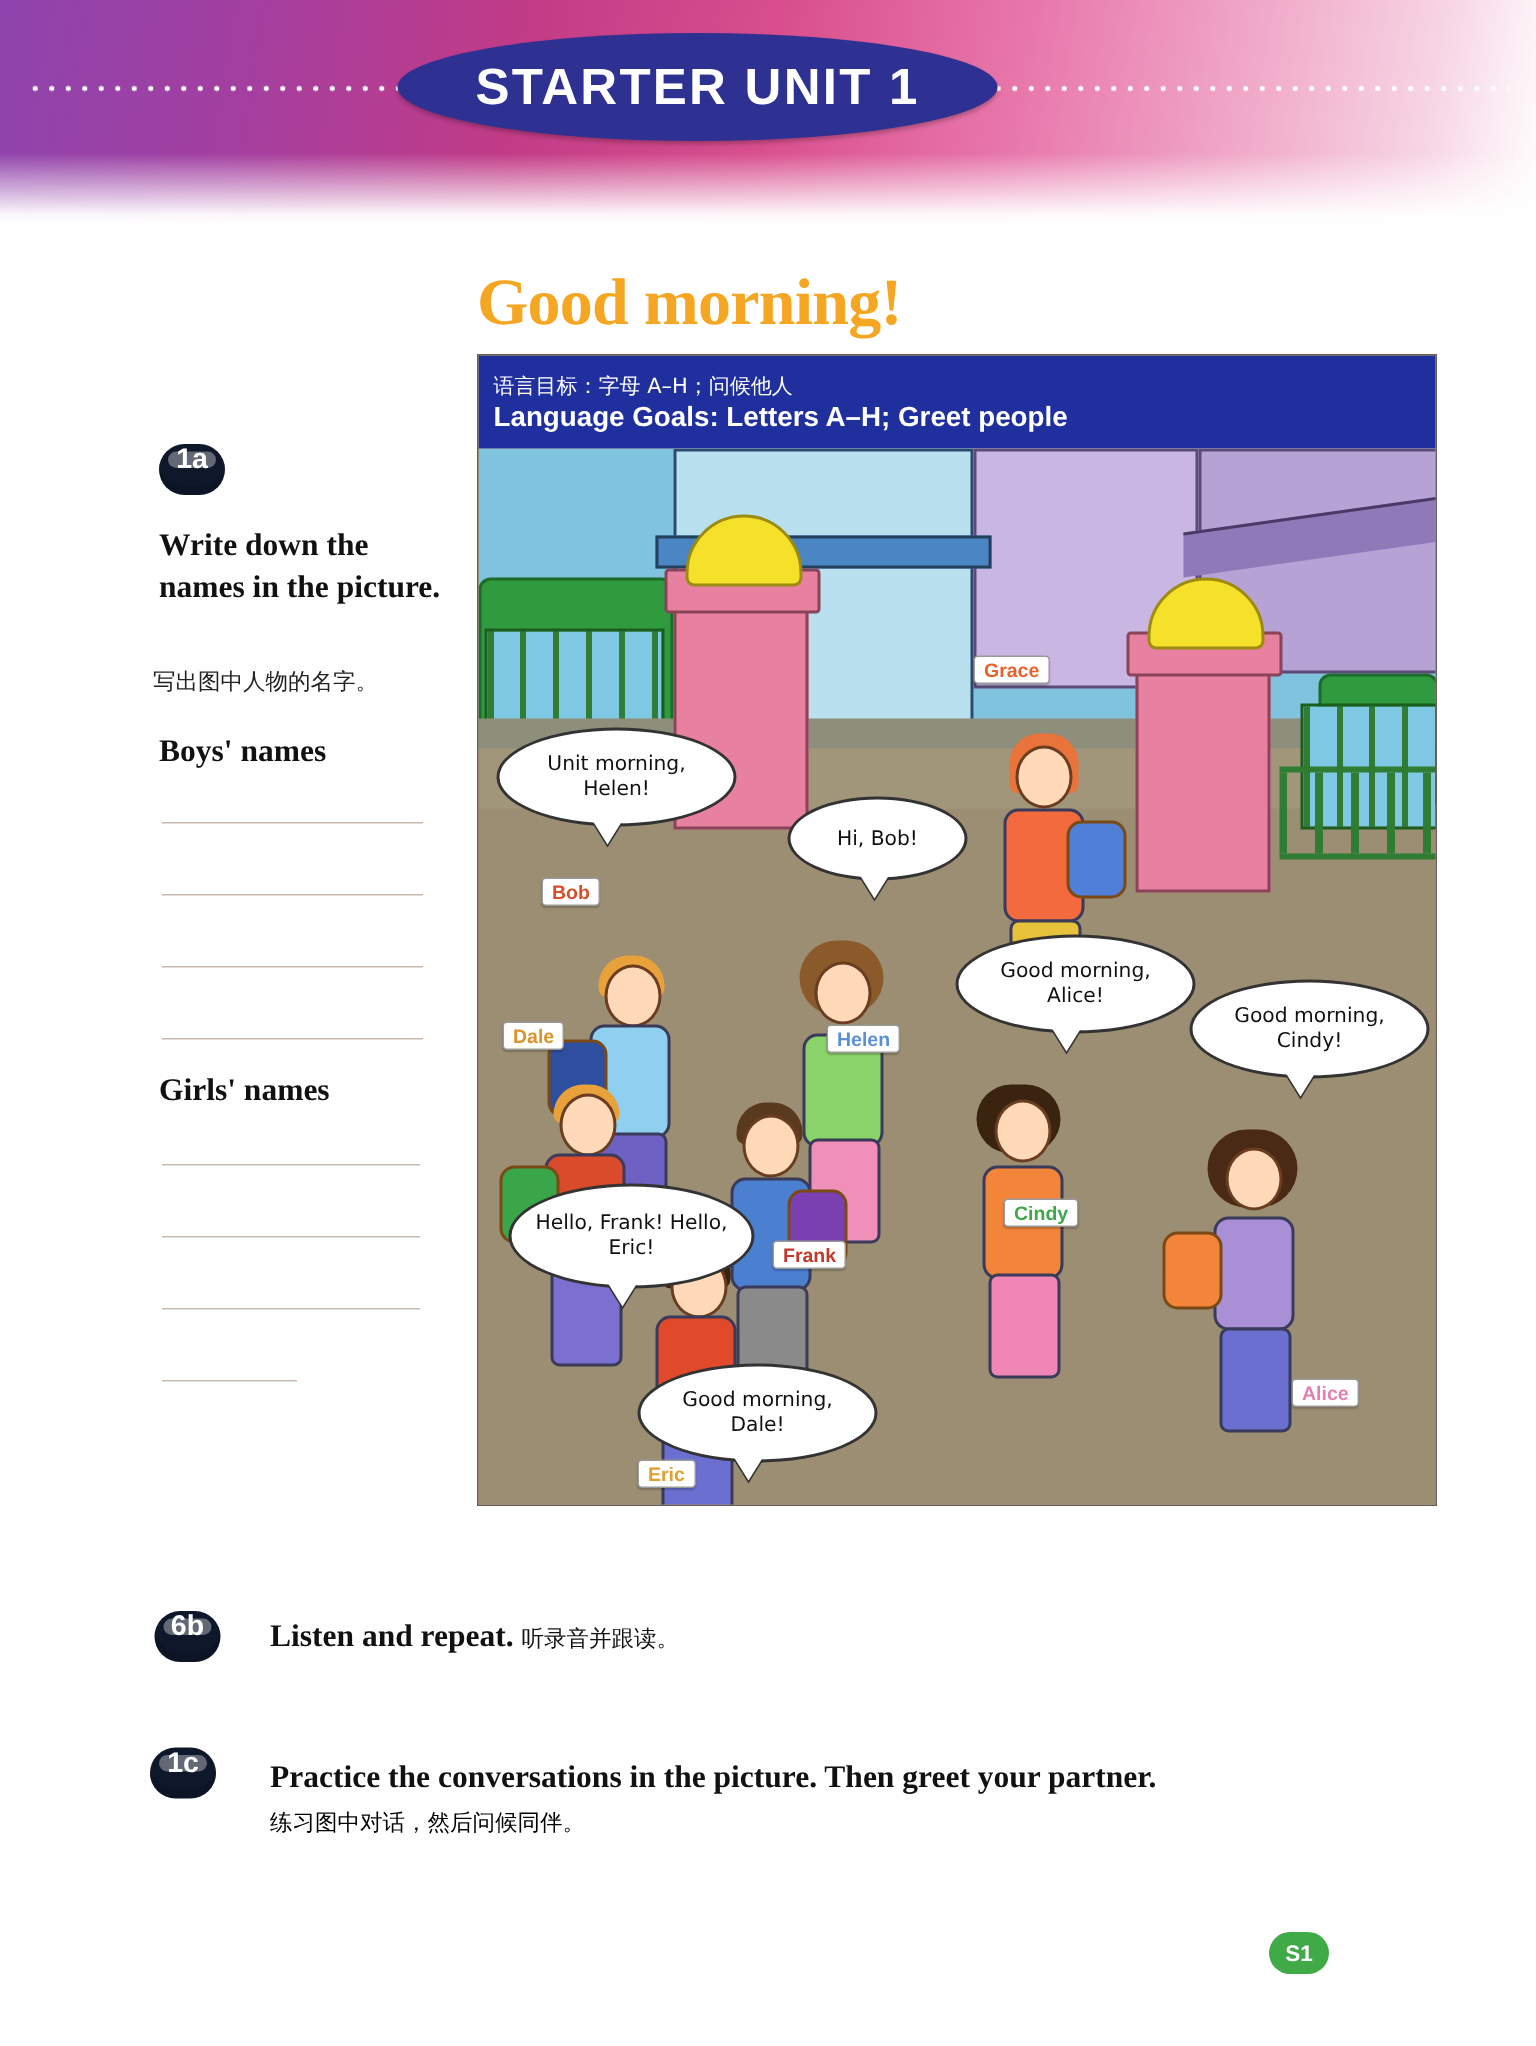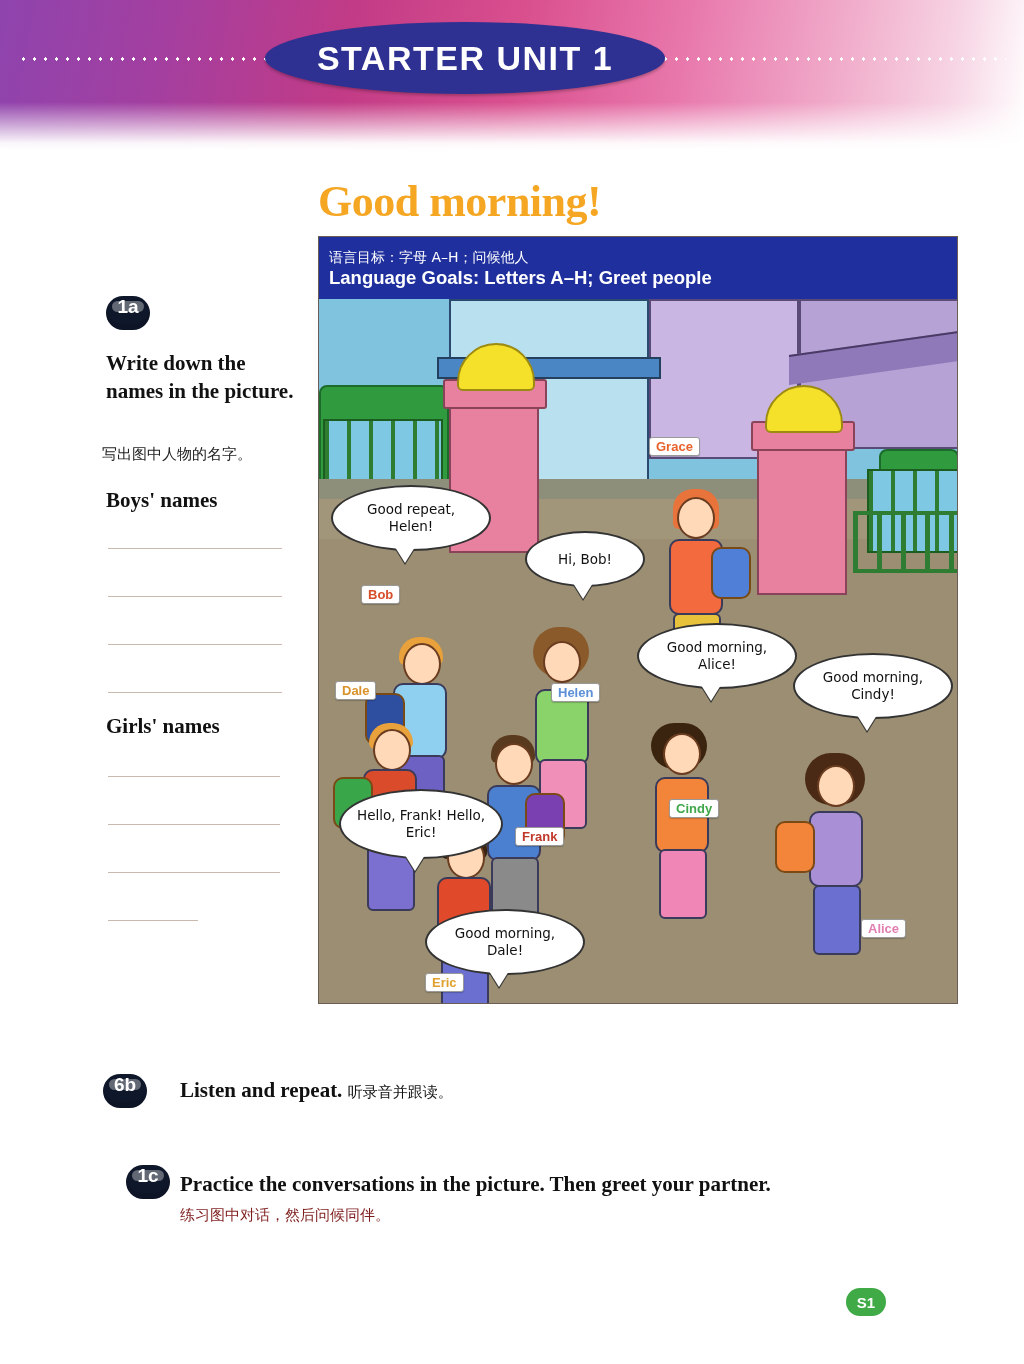--- a/index.html
+++ b/index.html
@@ -63,21 +63,21 @@
     box-shadow:inset 0 -6px 0 rgba(0,0,0,.10);
   }
   .num-badge:before{
     content:""; position:absolute; left:6px; top:5px; width:32px; height:11px;
     border-radius:8px; background:rgba(255,255,255,.35);
   }
   .num-badge span{ position:relative; z-index:2; }
 
   #badge-1a { left:106px; top:296px; }
   #badge-1b { left:103px; top:1074px; }
-  #badge-1c { left:126px; top:1165px; }
+  #badge-1c { left:100px; top:1165px; }
 
   #instr-1a {
     position:absolute; left:106px; top:350px; width:200px;
     font-weight:bold; font-size:21px; color:#111; line-height:1.32;
   }
   #instr-1a-cn {
     position:absolute; left:102px; top:445px; width:215px;
     font-size:15px; color:#222; font-family:"DejaVu Sans", sans-serif;
   }
   #boys-label {
@@ -166,21 +166,21 @@
     font-family:"Liberation Sans", sans-serif; font-weight:bold; font-size:13px;
     box-shadow:0 1px 1px rgba(0,0,0,.2);
   }
 
   
   #text-1b { position:absolute; left:180px; top:1078px; font-size:21px; color:#111; }
   #text-1b b { font-weight:bold; }
   #text-1b .cn { font-family:"DejaVu Sans", sans-serif; font-size:15px; }
 
   #text-1c-en { position:absolute; left:180px; top:1172px; font-size:21px; font-weight:bold; color:#111; }
-  #text-1c-cn { position:absolute; left:180px; top:1206px; font-family:"DejaVu Sans", sans-serif; font-size:15px; color:#7f1d1d; }
+  #text-1c-cn { position:absolute; left:180px; top:1206px; font-family:"DejaVu Sans", sans-serif; font-size:15px; color:#000000; }
 
   #page-number {
     position:absolute; left:846px; top:1288px; width:40px; height:28px;
     background:#3faa46; border-radius:14px;
     color:#fff; font-family:"Liberation Sans", sans-serif; font-weight:bold; font-size:15px;
     display:flex; align-items:center; justify-content:center;
   }
 </style>
 </head>
 <body>
@@ -309,21 +309,21 @@
 
     <div class="nametag" style="left:330px; top:138px; color:#e8622c;">Grace</div>
     <div class="nametag" style="left:42px; top:286px; color:#d64f2a;">Bob</div>
     <div class="nametag" style="left:16px; top:382px; color:#d9932a;">Dale</div>
     <div class="nametag" style="left:232px; top:384px; color:#5b8fd6;">Helen</div>
     <div class="nametag" style="left:350px; top:500px; color:#3fa64a;">Cindy</div>
     <div class="nametag" style="left:196px; top:528px; color:#c0392b;">Frank</div>
     <div class="nametag" style="left:542px; top:620px; color:#e07fb0;">Alice</div>
     <div class="nametag" style="left:106px; top:674px; color:#e0a030;">Eric</div>
 
-    <div class="bubble" style="left:12px; top:186px; width:160px; height:66px;">Good repeat, Helen!</div>
+    <div class="bubble" style="left:12px; top:186px; width:160px; height:66px;">Unit morning, Helen!</div>
     <div class="bubble" style="left:206px; top:232px; width:120px; height:56px;">Hi, Bob!</div>
     <div class="bubble" style="left:474px; top:354px; width:160px; height:66px;">Good morning, Cindy!</div>
     <div class="bubble" style="left:318px; top:324px; width:160px; height:66px;">Good morning, Alice!</div>
     <div class="bubble" style="left:20px; top:490px; width:164px; height:70px;">Hello, Frank! Hello, Eric!</div>
     <div class="bubble" style="left:106px; top:610px; width:160px; height:66px;">Good morning, Dale!</div>
   </div>
 </div>
 
 <div class="num-badge" id="badge-1b">
   <span>6b</span>

